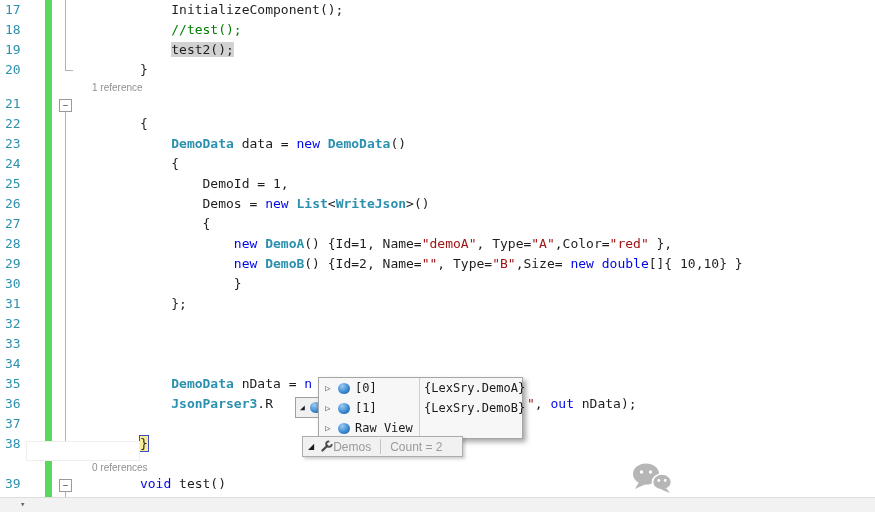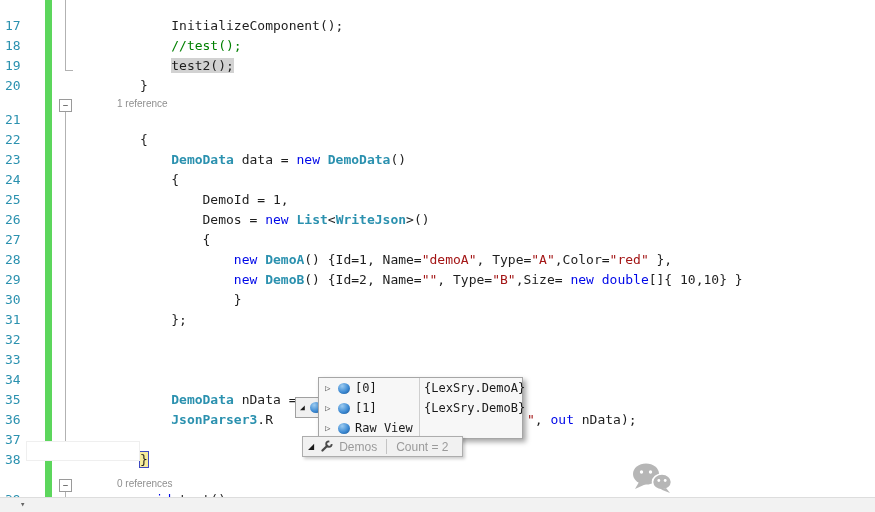--- a/index.html
+++ b/index.html
@@ -1,31 +1,31 @@
 <!DOCTYPE html>
 <html><head>
 <meta charset="utf-8">
 <style>
   html,body{margin:0;padding:0;background:#fff;}
   .screen{position:relative;width:875px;height:512px;background:#ffffff;overflow:hidden;
           font-family:"DejaVu Sans Mono",monospace;}
   
-  .rows{position:absolute;left:0;top:2px;width:875px;z-index:0;margin-top:16px;}
+  .rows{position:absolute;left:0;top:2px;width:875px;z-index:0;}
   .row{display:flex;height:20px;line-height:20px;font:13px "DejaVu Sans Mono",monospace;position:relative;}
   .num{flex:0 0 40px;padding-left:5px;box-sizing:border-box;color:#2B91AF;}
   .code{white-space:pre;padding-left:6px;position:relative;color:#1e1e1e;}
   .line-tail{position:absolute;left:527px;top:0;white-space:pre;}
   .c-p{color:#1e1e1e;}
   .c-k{color:#0008e8;}
   .c-t{color:#2B91AF;font-weight:bold;}
   .c-s{color:#A31515;}
   .c-cm{color:#008000;}
   .hl-sel{background:#d2d2d2;}
   .hl-brace{background:#f6ec9b;outline:1px solid #3e49c0;}
-  .lens{height:14px;line-height:14px;padding-left:117px;font:10px "Liberation Sans",sans-serif;color:#8f8f8f;}
+  .lens{height:14px;line-height:14px;padding-left:92px;font:10px "Liberation Sans",sans-serif;color:#8f8f8f;}
   .lens.tall{height:20px;line-height:16px;padding-top:4px;box-sizing:border-box;}
   
   .green-bar{position:absolute;left:45px;top:0;width:7px;height:497px;background:#5cd65c;z-index:1;}
   .oline{position:absolute;left:65px;width:1px;background:#b2b2b2;z-index:1;}
   .otick{position:absolute;left:65px;height:1px;width:8px;background:#b2b2b2;z-index:1;}
   .fold{position:absolute;left:59px;width:13px;height:13px;background:#fff;border:1px solid #9a9a9a;
         box-sizing:border-box;color:#444;font:9px/10px "DejaVu Sans Mono",monospace;text-align:center;z-index:2;cursor:pointer;}
   .whitebox{position:absolute;left:26px;top:441px;width:112px;height:18px;background:#fff;border:1px solid #efefef;z-index:2;}
   
   .tip-frag{position:absolute;left:295px;top:397px;width:38px;height:21px;background:#f0f0f0;
@@ -39,21 +39,21 @@
   .exp{width:13px;color:#5a5a5a;font-size:9px;flex:0 0 13px;}
   .exp2{color:#1a1a1a;font-size:8px;}
   .ball{width:12px;height:11px;border-radius:50%;flex:0 0 12px;
         background:radial-gradient(circle at 35% 28%, #9ccbf0 0%, #3e8bd4 55%, #15518f 100%);}
   .trow .nm{margin-left:5px;}
   .tip-pin{position:absolute;left:302px;top:436px;width:161px;height:21px;background:#f1f1f1;
            border:1px solid #adadad;box-sizing:border-box;display:flex;align-items:center;z-index:6;
            font:12px "Liberation Sans",sans-serif;color:#9a9a9a;box-shadow:2px 2px 3px rgba(0,0,0,.2);}
   .tip-pin .exp2{margin-left:5px;}
   .tip-pin svg{margin-left:6px;flex:0 0 13px;}
-  .tip-pin .nm{margin-left:6px;}
+  .tip-pin .nm{}
   .tip-pin .pdiv{width:1px;height:15px;background:#c4c4c4;margin-left:9px;}
   .tip-pin .val{margin-left:9px;}
   .tip-frag .exp2{margin-left:4px;}
   .tip-frag .ball{margin-left:5px;}
   
   .watermark{position:absolute;left:632px;top:462px;display:flex;align-items:center;z-index:4;}
   .watermark .wm-text{font:23px "Liberation Sans",sans-serif;color:#b3b3b3;letter-spacing:1px;margin-left:8px;}
   
   .bstrip{position:absolute;left:0;top:497px;width:875px;height:15px;background:#f2f2f2;
           border-top:1px solid #ddd;box-sizing:border-box;z-index:2;}

